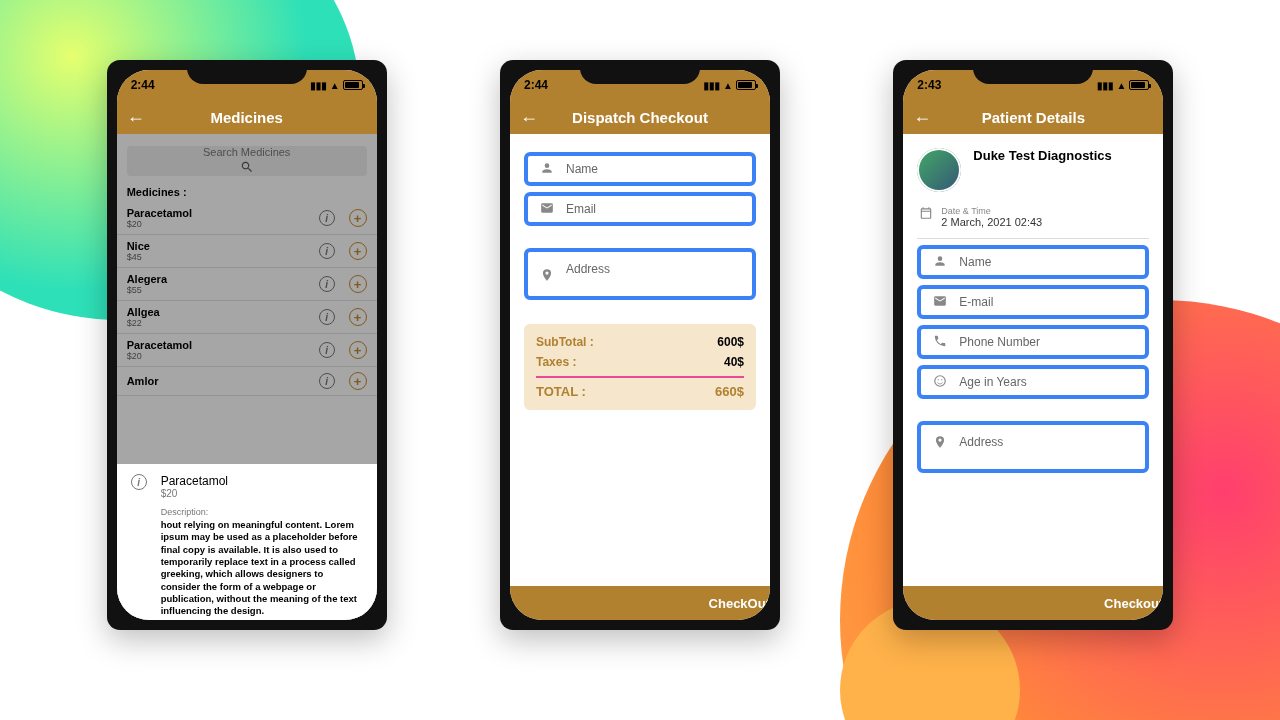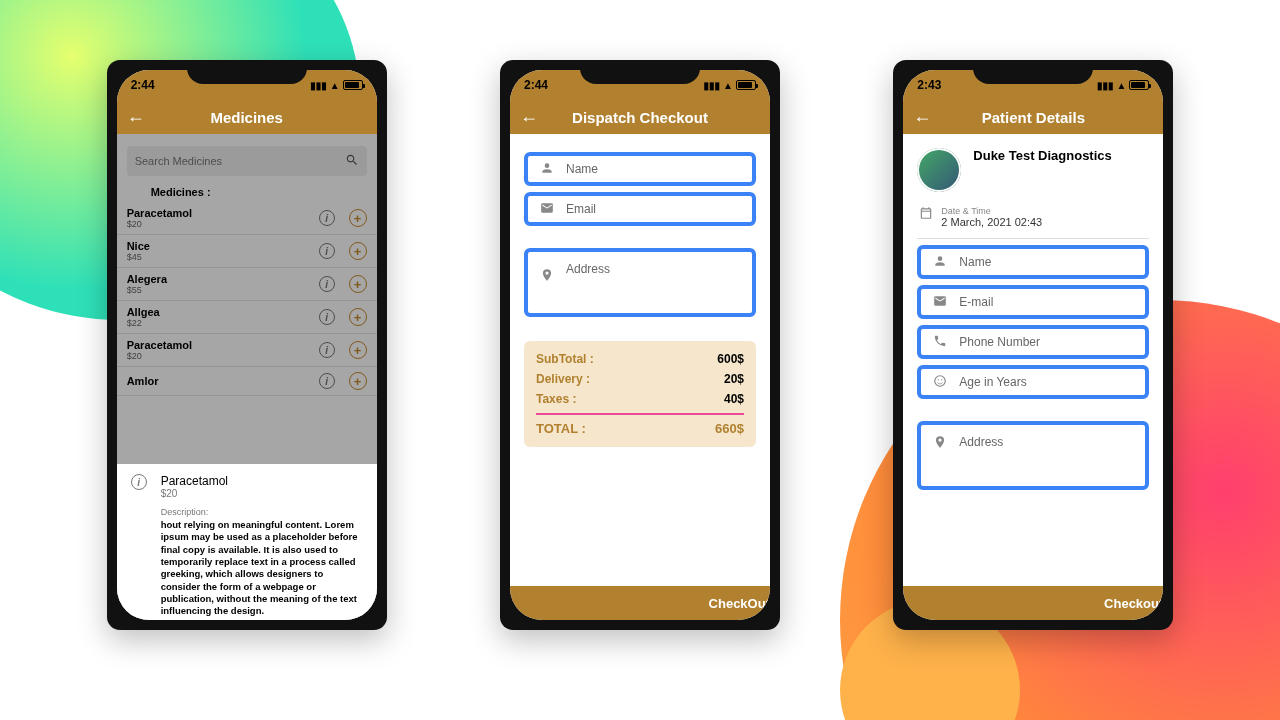--- a/index.html
+++ b/index.html
@@ -39,44 +39,44 @@
   .back { position: absolute; left: 10px; top: 6px; color: #fff; font-size: 18px; cursor: pointer; }
 
   .content { flex: 1; background: #fff; overflow: hidden; position: relative; }
   .footer-btn { height: 34px; background: #b1812f; color: #fff; display: flex;
     align-items: center; justify-content: flex-end; font-size: 13px; font-weight: 600; cursor: pointer; }
 
   
   .s1-over { position: absolute; inset: 0; background: rgba(0,0,0,0.35); z-index: 5; }
   .s1-top { position: relative; z-index: 1; }
   .search { margin: 12px 10px 6px; background: #eee; border-radius: 4px; height: 30px;
-    display: flex; align-items: center; padding: 0 8px; justify-content: space-between; }
+    display: flex; align-items: center; padding: 0 8px; justify-content: space-between; flex-direction: column; }
   .search span { font-size: 11px; color: #777; }
-  .s1-label { font-size: 11px; font-weight: 700; padding: 4px 10px; margin-left: 24px; }
+  .s1-label { font-size: 11px; font-weight: 700; padding: 4px 10px; }
   .med-row { display: flex; align-items: center; justify-content: space-between;
     padding: 5px 10px; border-bottom: 1px solid #e3e3e3; }
   .med-row .l { font-size: 11px; font-weight: 700; }
   .med-row .p { font-size: 9px; color: #666; font-weight: 400; }
   .med-row .r { display: flex; gap: 14px; align-items: center; }
   .icn-info { width: 16px; height: 16px; border: 1.5px solid #777; border-radius: 50%;
     display: flex; align-items: center; justify-content: center; font-size: 10px; color: #777; font-weight:700; font-style: italic;}
   .icn-plus { width: 18px; height: 18px; border: 1.5px solid #c78a2a; border-radius: 50%;
     display: flex; align-items: center; justify-content: center; font-size: 13px; color: #c78a2a; font-weight:700;}
   .sheet { position: absolute; left: 0; right: 0; bottom: 0; top: 330px; background: #fff;
     z-index: 10; padding: 10px 14px; }
   .sheet-h { display: flex; gap: 14px; align-items: flex-start; }
   .sheet-h .ti { font-size: 12px; }
   .sheet-h .tp { font-size: 10px; color: #777; }
   .sheet .lbl { font-size: 9px; color: #777; margin: 8px 0 2px 30px; }
   .sheet .desc { font-size: 9.5px; font-weight: 700; line-height: 1.3; margin-left: 30px; }
 
   
   .field { margin: 6px 14px; border: 4px solid #3b82f6; border-radius: 6px; height: 34px;
     display: flex; align-items: center; padding: 0 10px; gap: 10px; background: #fff; }
-  .field.tall { height: 69px; align-items: flex-start; padding-top: 10px; margin-top: 22px; }
+  .field.tall { height: 52px; align-items: flex-start; padding-top: 10px; margin-top: 22px; }
   .field .ic { width: 18px; color: #888; text-align: center; font-size: 13px; }
   .field .txt { font-size: 12px; color: #666; }
   .gap { height: 12px; }
 
   .totals { margin: 6px 14px; background: #f5e6cc; border-radius: 6px; padding: 8px 12px; }
   .t-row { display: flex; justify-content: space-between; font-size: 12px; padding: 3px 0; }
   .t-row .k { color: #b1812f; font-weight: 700; }
   .t-row .v { font-weight: 700; }
   .t-row.big { border-top: 2px solid #ec4899; margin-top: 4px; padding-top: 6px; }
   .t-row.big .k, .t-row.big .v { color: #b1812f; font-size: 13px; }
@@ -246,24 +246,20 @@
               </svg></span>
           <span class="txt">Address</span>
         </div>
         <div class="gap"></div>
         <div class="totals">
           <div class="t-row">
               <span class="k">SubTotal :</span>
               <span class="v">600$</span>
             </div>
           <div class="t-row">
-              <span class="k">Delivery  :</span>
-              <span class="v">20$</span>
-            </div>
-          <div class="t-row">
               <span class="k">Taxes  :</span>
               <span class="v">40$</span>
             </div>
           <div class="t-row big">
               <span class="k">TOTAL  :</span>
               <span class="v">660$</span>
             </div>
         </div>
       </div>
       <div class="footer-btn">

